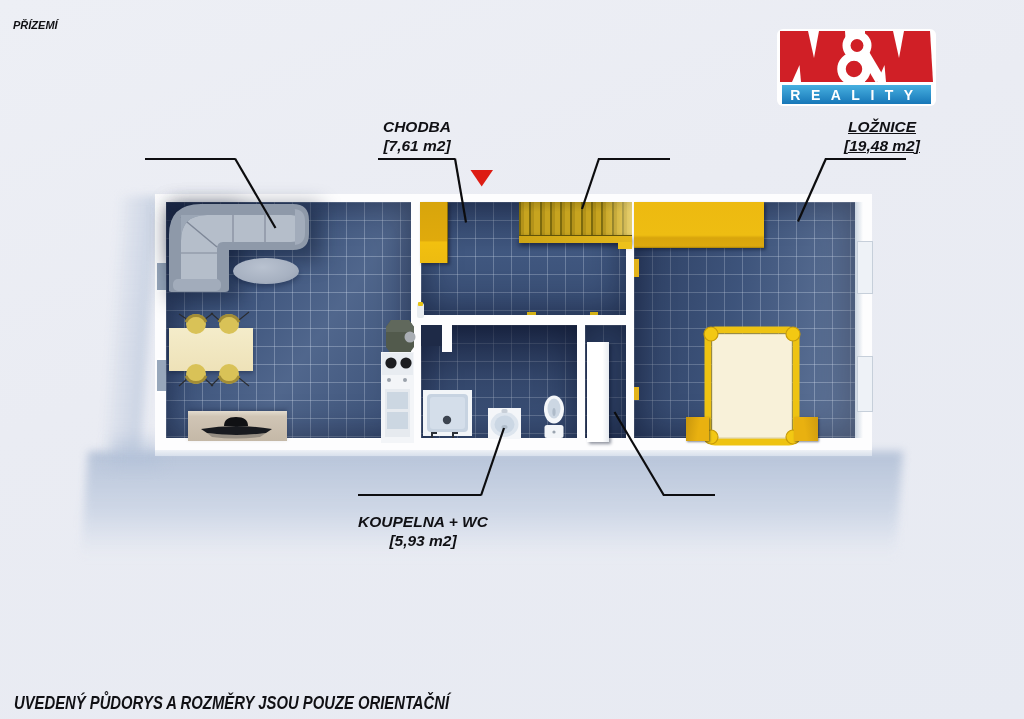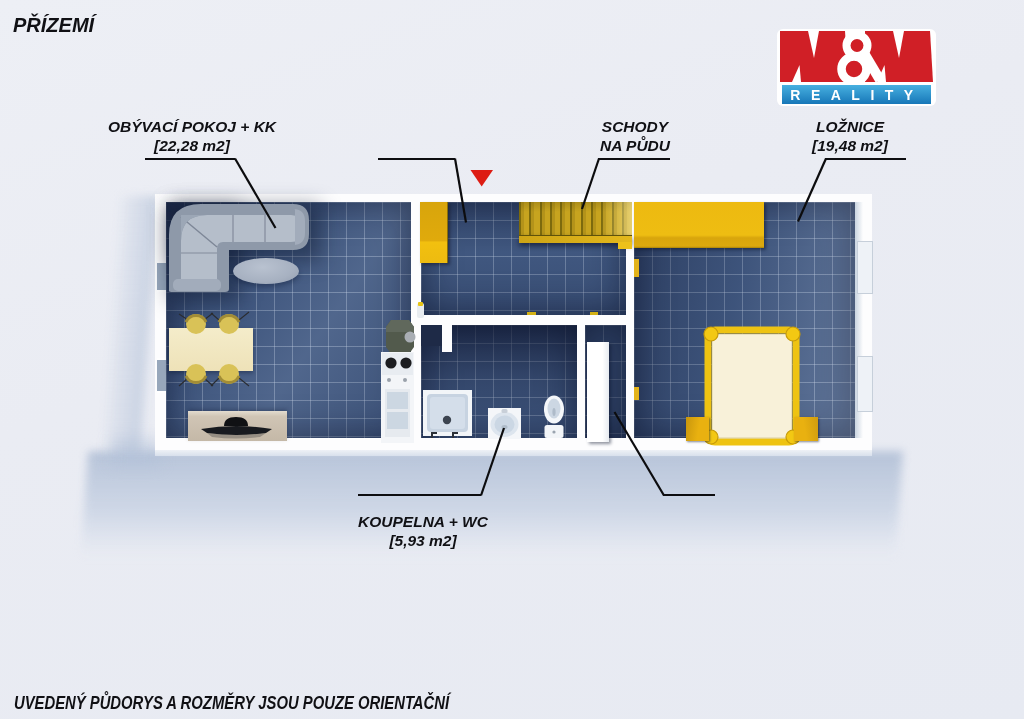--- a/index.html
+++ b/index.html
@@ -237,31 +237,30 @@
       <line x1="235" y1="158.5" x2="275.5" y2="228"></line>
       <line x1="455" y1="158.5" x2="466" y2="222.5"></line>
       <line x1="599" y1="158.5" x2="582" y2="209"></line>
       <line x1="826" y1="158.5" x2="798" y2="221.5"></line>
       <line x1="481" y1="495.5" x2="504" y2="428"></line>
       <line x1="664" y1="495.5" x2="614.5" y2="412"></line>
     </g>
     <polygon points="470.5,170 493,170 481.7,186.5" fill="#dd1c13"></polygon>
   </svg>
 
-  <div class="lbl" style="left:13px;top:16px;text-align:left;font-size:20px;">PŘÍZEMÍ</div>
-
-  <div class="lbl" style="left:102px;top:118px;width:180px;">OBÝVACÍ POKOJ + KK<br>[22,28 m2]</div>
+  <div class="lbl" style="left:13px;top:16px;text-align:left;font-size:11px;">PŘÍZEMÍ</div>
+
   <div class="rule" style="left:145px;top:157.5px;width:90px;"></div>
 
+  <div class="lbl" style="left:327px;top:118px;width:180px;">CHODBA<br>[7,61 m2]</div>
   <div class="rule" style="left:378px;top:157.5px;width:77px;"></div>
 
-  <div class="lbl" style="left:545px;top:118px;width:180px;">SCHODY<br>NA PŮDU</div>
   <div class="rule" style="left:598px;top:157.5px;width:72px;"></div>
 
-  <div class="lbl" style="left:760px;top:118px;width:180px;">LOŽNICE<br>[19,48 m2]</div>
+  <div class="lbl" style="left:792px;top:118px;width:180px;text-decoration:underline;">LOŽNICE<br>[19,48 m2]</div>
   <div class="rule" style="left:825px;top:157.5px;width:81px;"></div>
 
   <div class="lbl" style="left:333px;top:513px;width:180px;">KOUPELNA + WC<br>[5,93 m2]</div>
   <div class="rule" style="left:358px;top:494px;width:123px;"></div>
 
   <div class="rule" style="left:663px;top:494px;width:52px;"></div>
 
   <div class="lbl" style="left:14px;top:694px;text-align:left;font-size:19px;transform:scaleX(0.78);transform-origin:0 0;">UVEDENÝ PŮDORYS A ROZMĚRY JSOU POUZE ORIENTAČNÍ</div>
 
   <svg class="abs" style="left:777px;top:29px;" width="160" height="78" viewBox="0 0 160 78">

